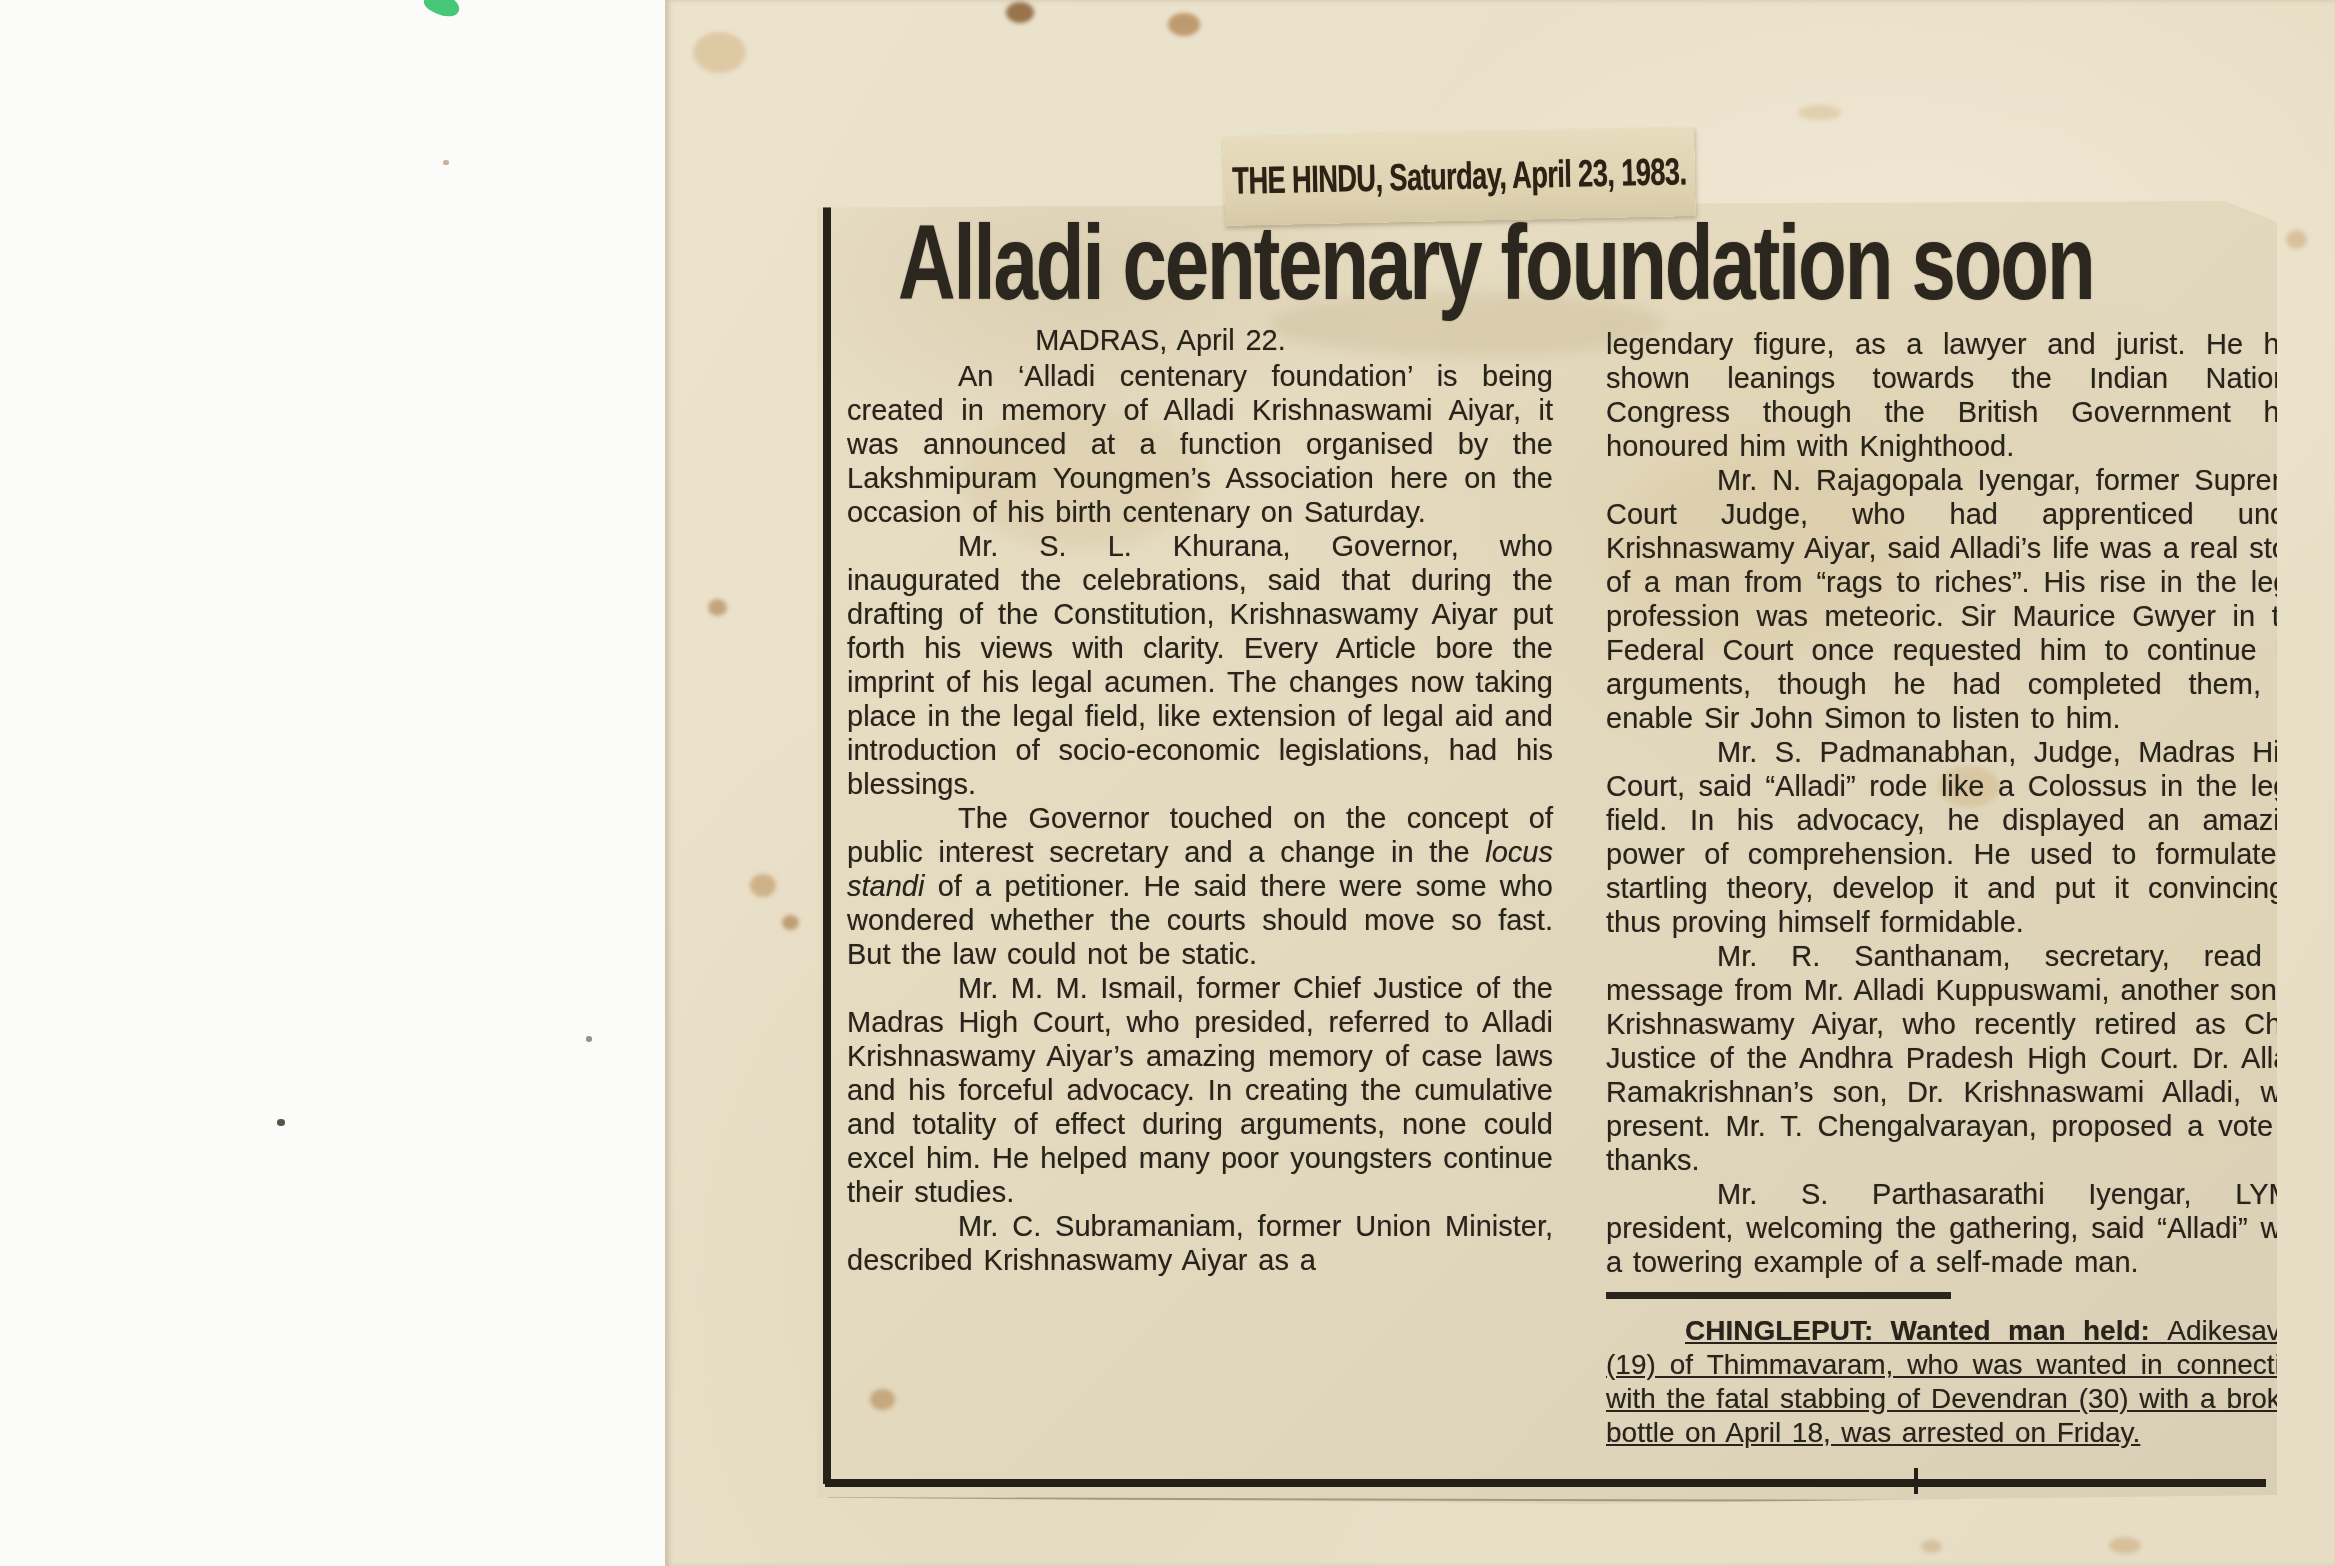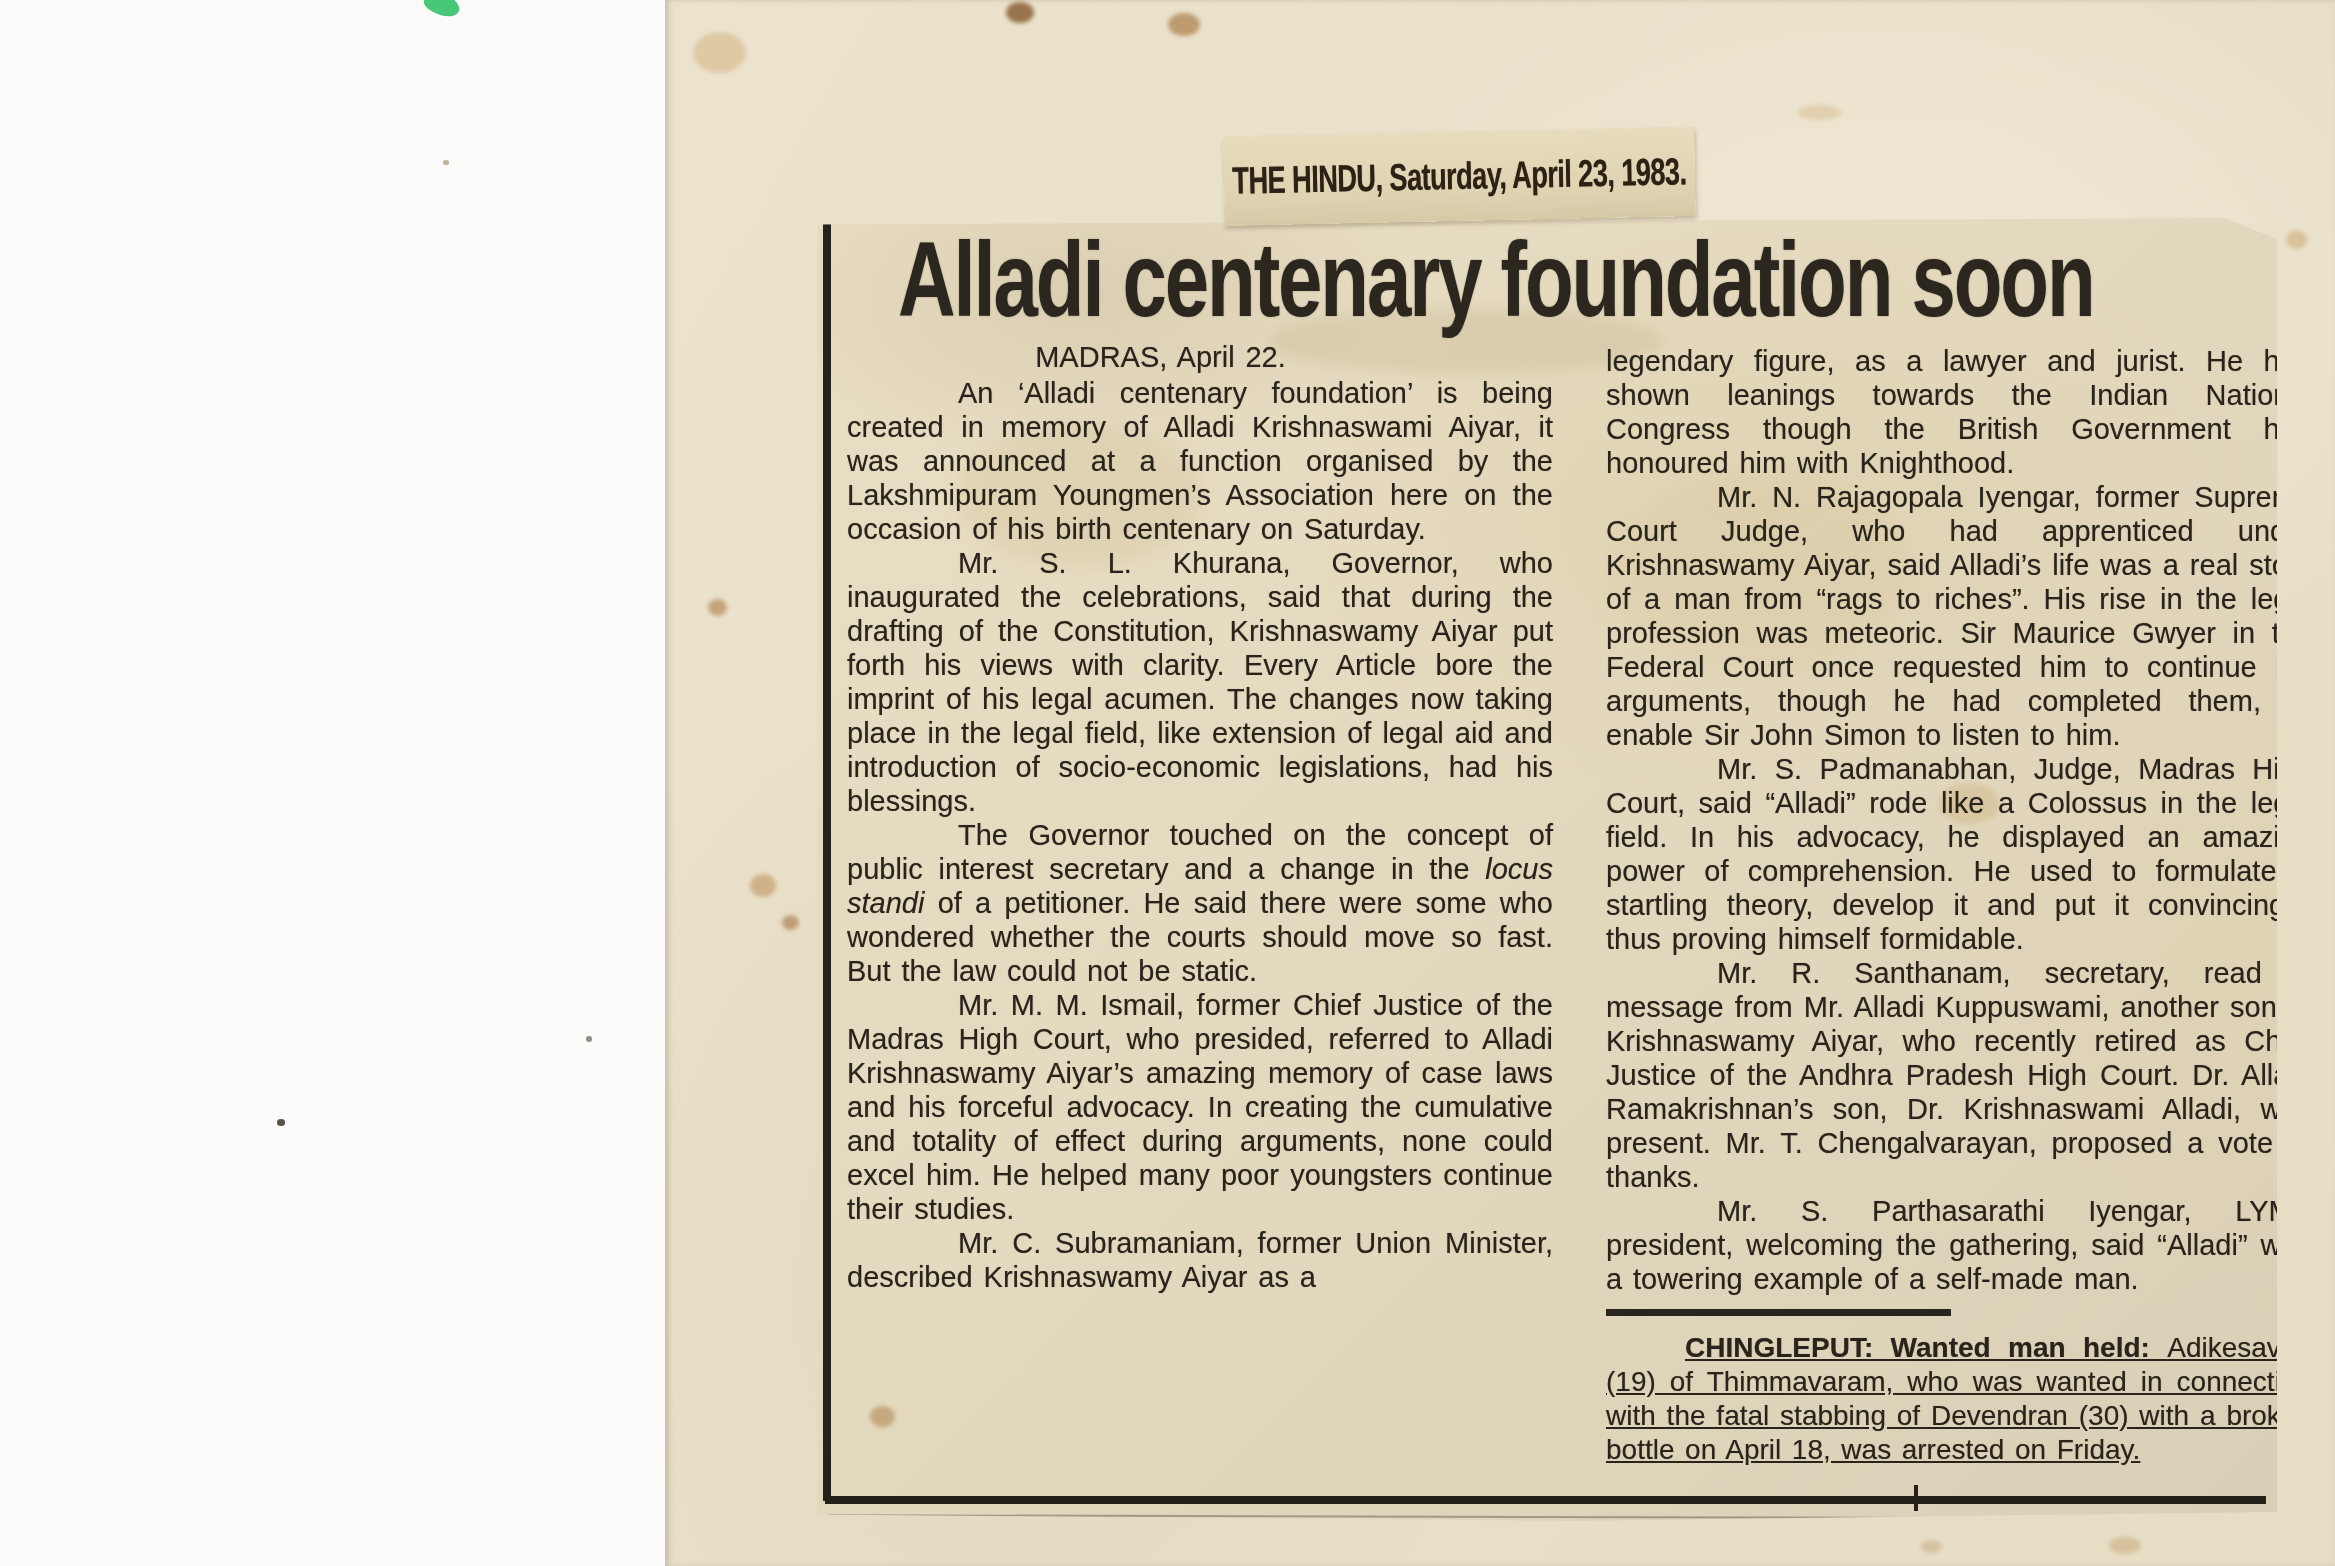--- a/index.html
+++ b/index.html
@@ -32,21 +32,21 @@
     box-shadow:0.9px 2.8px 4.7px rgba(90,70,40,.3);
     display:flex;align-items:center;justify-content:center;
   }
   .masthead-strip .label{
     font-weight:bold;font-size:38px;color:#2b2114;letter-spacing:-0.9px;
     white-space:nowrap;transform:scaleX(.72);
     text-shadow:0 0 0.9px rgba(40,30,15,.55);
   }
   
   .clipping{
-    position:absolute;left:817px;top:218px;width:1460px;height:1303px;
+    position:absolute;left:817px;top:201px;width:1460px;height:1303px;
     background:
       radial-gradient(471px 245px at 18% 6%, rgba(190,175,140,.30), rgba(0,0,0,0) 70%),
       radial-gradient(659px 395px at 65% 22%, rgba(214,193,148,.25), rgba(0,0,0,0) 75%),
       radial-gradient(395px 565px at 96% 55%, rgba(225,210,170,.30), rgba(0,0,0,0) 70%),
       linear-gradient(135deg,#e8dec4 0%,#e4dabf 40%,#ded4ba 75%,#d9cfb6 100%);
     box-shadow:1.9px 3.8px 7.5px rgba(90,75,50,.35);
     clip-path:polygon(0 .5%,96.4% 0,100% 1.6%,100% 99.3%,52% 100%,0 99.5%);
   }
   .column-rule-left{
     position:absolute;left:5.6px;top:5.6px;width:8.5px;height:1277px;

